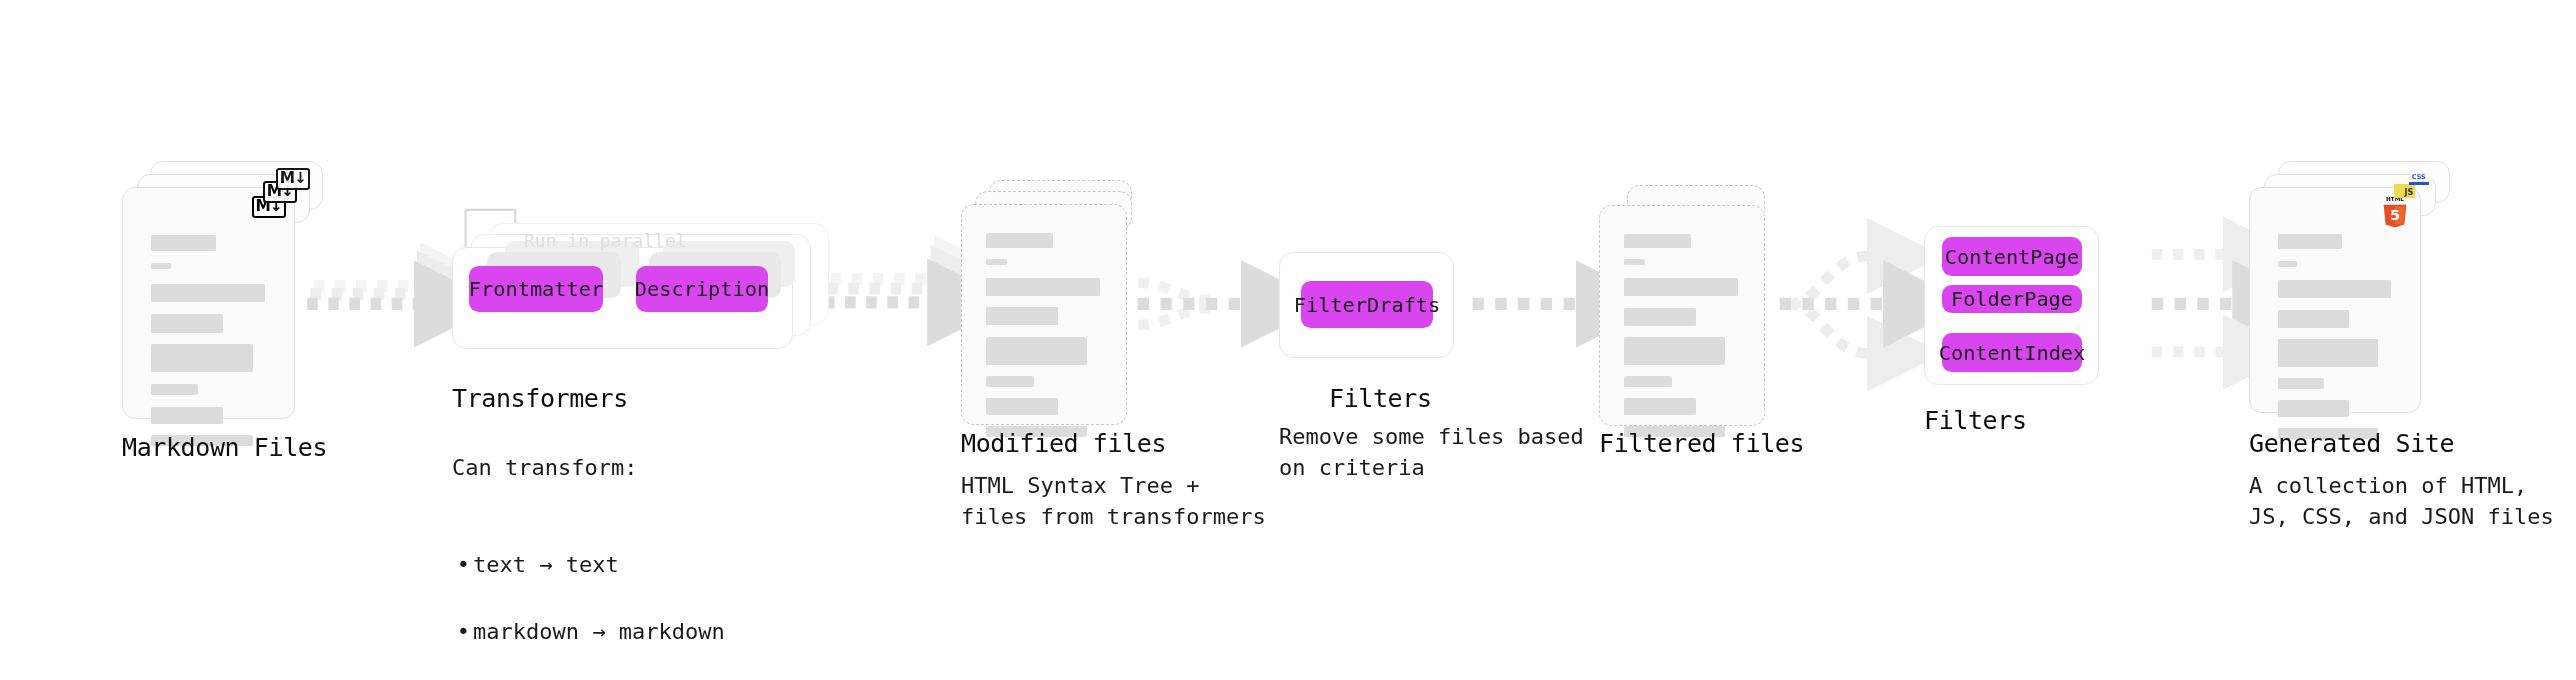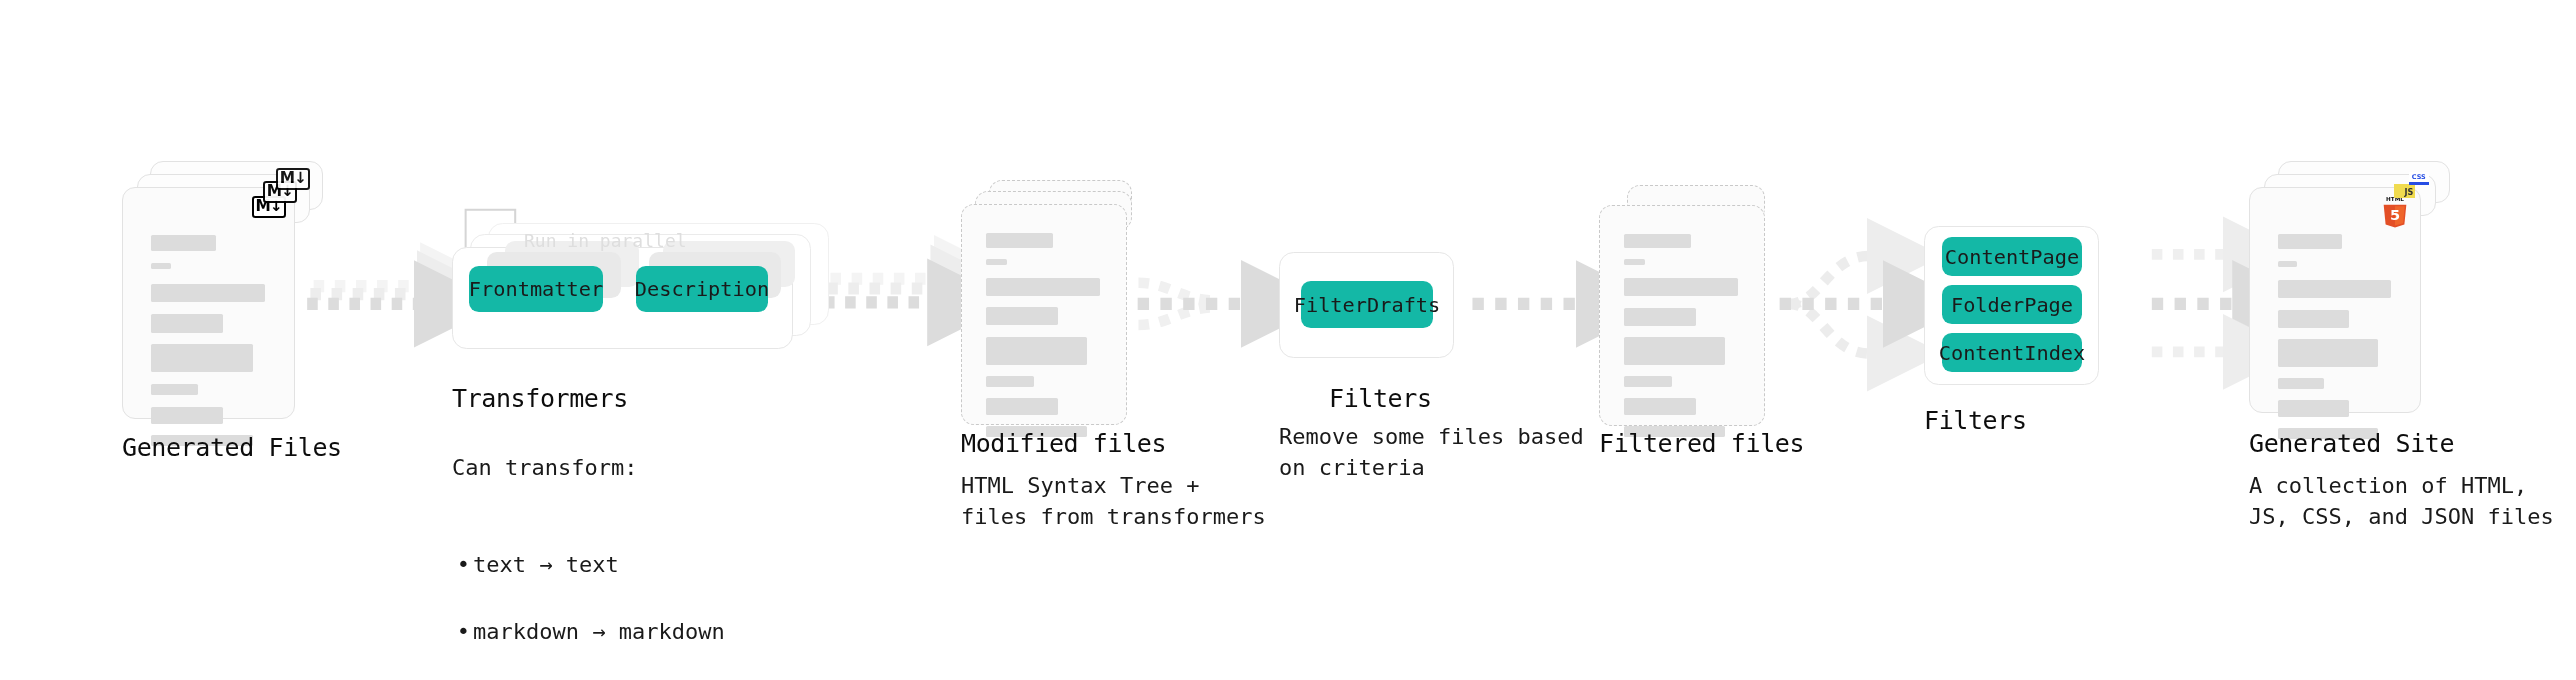--- a/index.html
+++ b/index.html
@@ -92,21 +92,21 @@
     position: absolute;
     border: 1.6px solid #e6e6e6;
     border-radius: 14.6px;
     background: #ffffff;
     box-sizing: border-box;
   }
   .procbox.l1 { border-color: #f0f0f0; }
   .procbox.l2 { border-color: #ebebeb; }
   .pill {
     position: absolute;
-    background: #14b8a6;
+    background: #d946ef;
     border-radius: 9.8px;
     display: flex; align-items: center; justify-content: center;
     font-family: "DejaVu Sans Mono", "Liberation Mono", monospace;
     font-size: 20.3px;
     color: #1a1a1a;
     box-sizing: border-box;
     white-space: nowrap;
   }
   .pill.fade1 { background: #e9e9e9; color: transparent; }
   .pill.fade2 { background: #efefef; color: transparent; }
@@ -230,21 +230,21 @@
         <div class="ln" style="width:86%; height:11.4px;"></div>
       </div>
       <div class="badge md-badge" style="right:8.1px; top:8.1px;">
         <span>M</span>
           <span>↓</span>
       </div>
     </div>
     <div class="badge md-badge" style="left:141px; top:19.5px; opacity:0.95;">M↓</div>
     <div class="badge md-badge" style="left:154px; top:6.5px; opacity:0.9;">M↓</div>
   </div>
-  <div class="title" style="left:122px; top:433px;">Generated Files</div>
+  <div class="title" style="left:122px; top:433px;">Markdown Files</div>
 
   <div class="node" style="left:452px; top:223px; width:382px; height:138px;">
     <div class="procbox l1" style="left:36px; top:0px; width:341px; height:102px;"></div>
     <div class="procbox l2" style="left:18px; top:11.4px; width:341px; height:102px;"></div>
     <div class="procbox" style="left:0px; top:24.4px; width:341px; height:102px;"></div>
 
     <div class="pill fade2" style="left:53px; top:18px; width:134px; height:46px;">Frontmatter</div>
     <div class="pill fade1" style="left:35px; top:29px; width:134px; height:46px;">Frontmatter</div>
     <div class="pill" style="left:17px; top:43px; width:134px; height:46px;">Frontmatter</div>
 
@@ -307,21 +307,21 @@
         <div class="ln" style="width:60%; height:16.3px;"></div>
         <div class="ln" style="width:85%; height:10.6px;"></div>
       </div>
     </div>
   </div>
   <div class="title" style="left:1599px; top:429px;">Filtered files</div>
 
   <div class="node" style="left:1924px; top:226px; width:175px; height:159px;">
     <div class="procbox" style="left:0px; top:0px; width:175px; height:159px;"></div>
     <div class="pill" style="left:18px; top:11.4px; width:140px; height:39px;">ContentPage</div>
-    <div class="pill" style="left:18px; top:59px; width:140px; height:39px;">FolderPage</div>
+    <div class="pill" style="left:18px; top:59px; width:140px; height:28px;">FolderPage</div>
     <div class="pill" style="left:18px; top:107px; width:140px; height:39px;">ContentIndex</div>
   </div>
   <div class="title" style="left:1924px; top:406px;">Filters</div>
 
   <div class="stack node" style="left:2249px; top:161px; width:211px; height:260px;">
     <div class="card ghost" style="left:29px; top:0px; width:172px; height:42px;"></div>
     <div class="card ghost" style="left:14.6px; top:13px; width:172px; height:42px;"></div>
     <div class="card" style="left:0px; top:26px; width:172px; height:226px;">
       <div class="card-lines" style="left:28px; top:46px; right:24.4px; bottom:19.5px;">
         <div class="ln" style="width:54%; height:15.4px;"></div>

